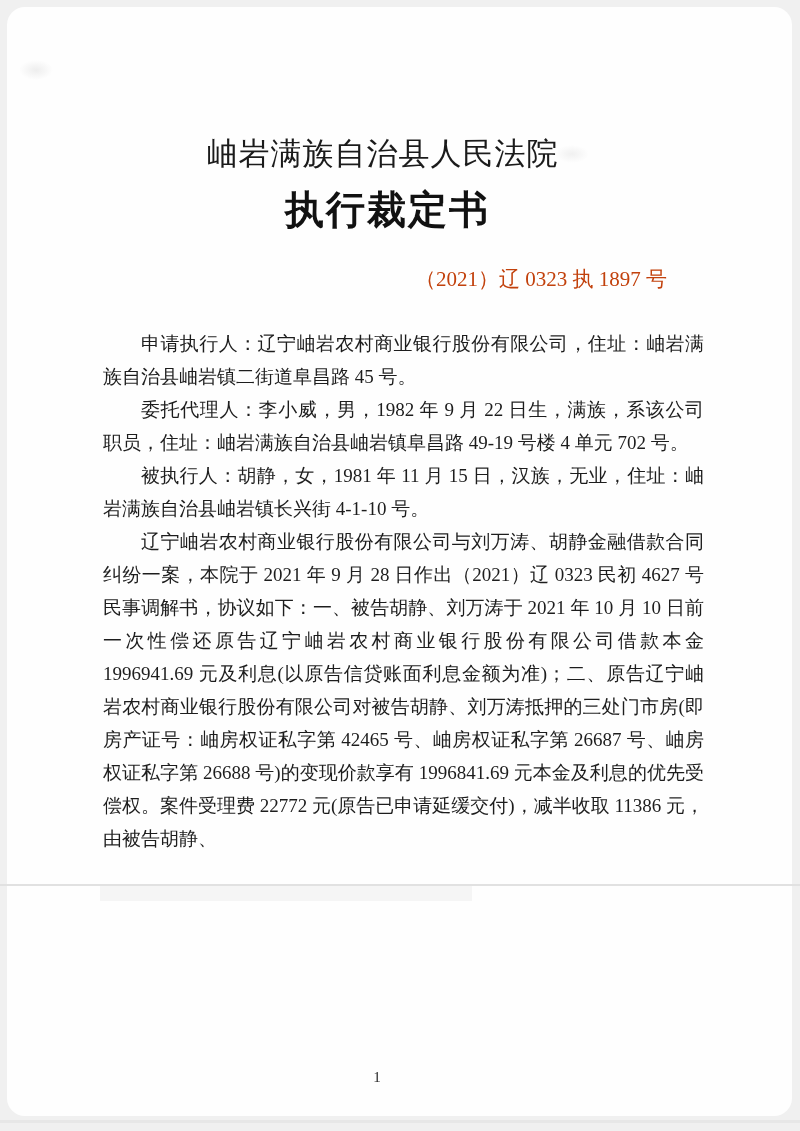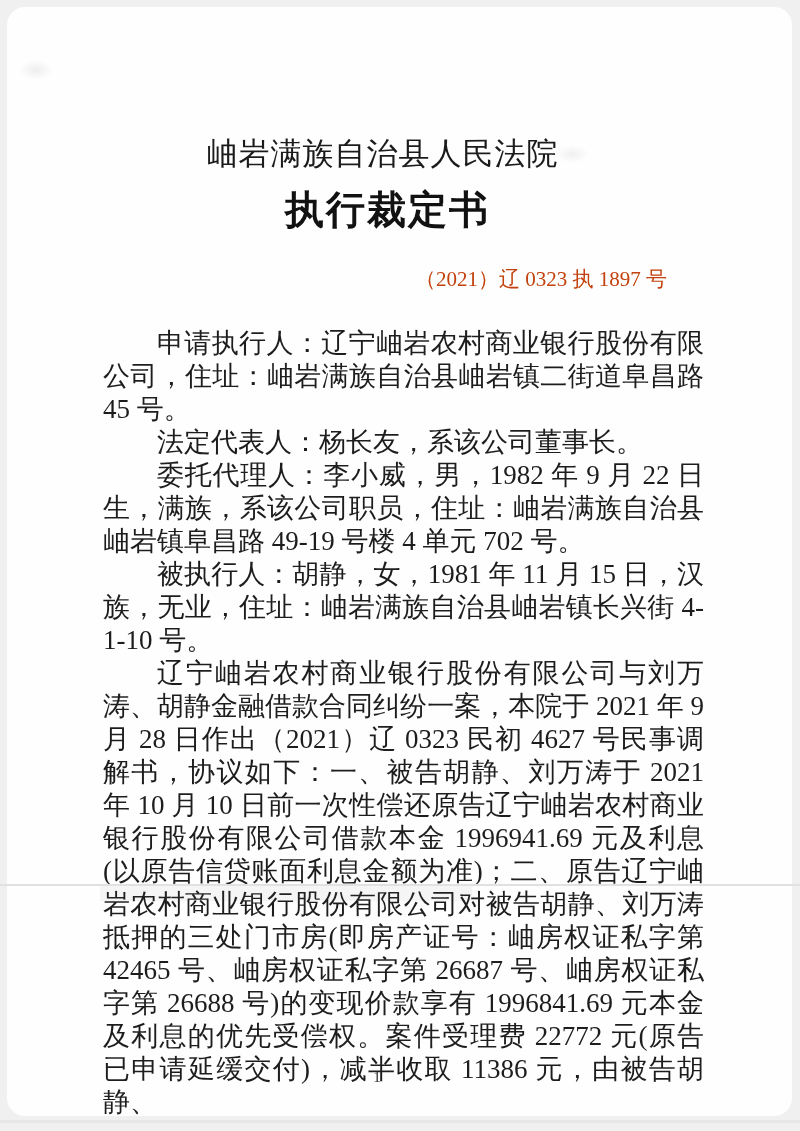--- a/index.html
+++ b/index.html
@@ -70,21 +70,21 @@
     top: 258px;
     font-size: 21px;
     color: #c2410c;
     white-space: nowrap;
   }
   .doc-body {
     position: absolute;
     left: 96px;
     top: 320px;
     width: 601px;
-    font-size: 27px;
+    font-size: 19px;
     line-height: 33px;
     color: #1d1d1d;
     text-align: justify;
     text-justify: inter-ideograph;
   }
   .doc-body p {
     margin: 0;
     padding: 0;
     text-indent: 2em;
   }
@@ -131,21 +131,20 @@
   <div class="smudge2"></div>
 
   <div class="court-name">岫岩满族自治县人民法院</div>
 
   <div class="doc-title">执行裁定书</div>
 
   <div class="case-number">（2021）辽 0323 执 1897 号</div>
 
   <div class="doc-body">
     <p>申请执行人：辽宁岫岩农村商业银行股份有限公司，住址：岫岩满族自治县岫岩镇二街道阜昌路 45 号。</p>
-    <p>法定代表人：杨长友，系该公司董事长。</p>
     <p>委托代理人：李小威，男，1982 年 9 月 22 日生，满族，系该公司职员，住址：岫岩满族自治县岫岩镇阜昌路 49-19 号楼 4 单元 702 号。</p>
     <p>被执行人：胡静，女，1981 年 11 月 15 日，汉族，无业，住址：岫岩满族自治县岫岩镇长兴街 4-1-10 号。</p>
     <p>辽宁岫岩农村商业银行股份有限公司与刘万涛、胡静金融借款合同纠纷一案，本院于 2021 年 9 月 28 日作出（2021）辽 0323 民初 4627 号民事调解书，协议如下：一、被告胡静、刘万涛于 2021 年 10 月 10 日前一次性偿还原告辽宁岫岩农村商业银行股份有限公司借款本金 1996941.69 元及利息(以原告信贷账面利息金额为准)；二、原告辽宁岫岩农村商业银行股份有限公司对被告胡静、刘万涛抵押的三处门市房(即房产证号：岫房权证私字第 42465 号、岫房权证私字第 26687 号、岫房权证私字第 26688 号)的变现价款享有 1996841.69 元本金及利息的优先受偿权。案件受理费 22772 元(原告已申请延缓交付)，减半收取 11386 元，由被告胡静、</p>
   </div>
 
   <div class="page-number">1</div>
 </div>
 
 <div class="seam-line"></div>
 <div class="seam-shade"></div>

